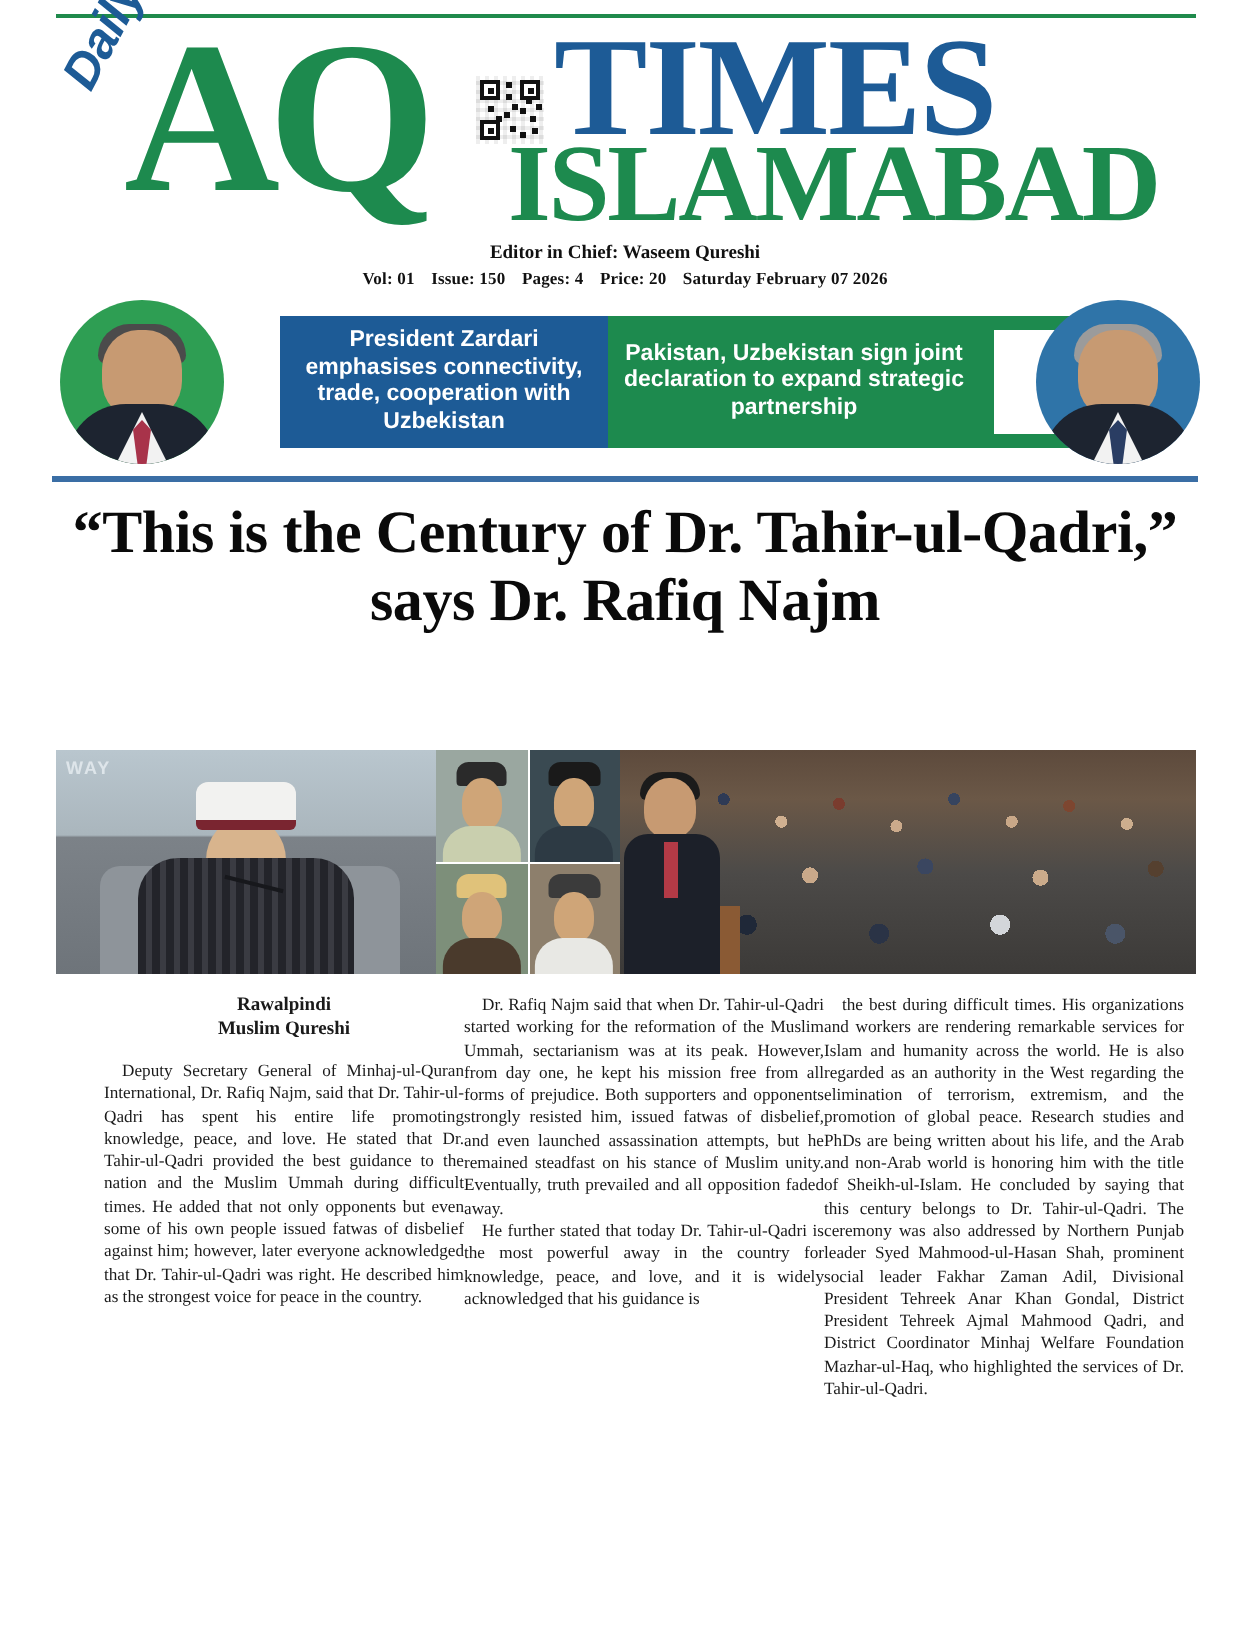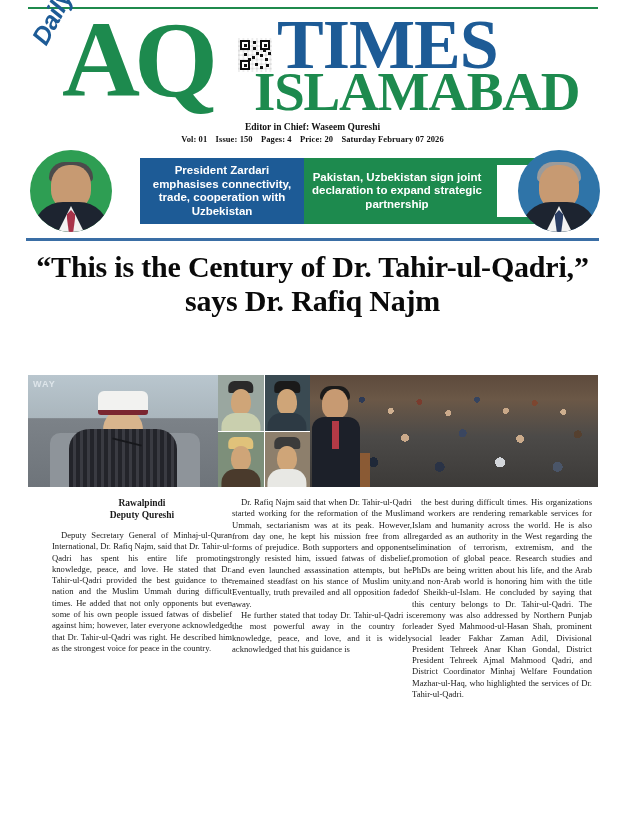--- a/index.html
+++ b/index.html
@@ -563,21 +563,21 @@
         <span class="s-body"></span>
         <span class="s-tie"></span>
       </span>
     </div>
   </div>
 
   <div class="columns">
     <div class="col">
       <div class="byline">
         <div>Rawalpindi</div>
-        <div>Deputy Qureshi</div>
+        <div>Muslim Qureshi</div>
       </div>
       <p class="first">Deputy Secretary General of Minhaj-ul-Quran International, Dr. Rafiq Najm, said that Dr. Tahir-ul-Qadri has spent his entire life promoting knowledge, peace, and love. He stated that Dr. Tahir-ul-Qadri provided the best guidance to the nation and the Muslim Ummah during difficult times. He added that not only opponents but even some of his own people issued fatwas of disbelief against him; however, later everyone acknowledged that Dr. Tahir-ul-Qadri was right. He described him as the strongest voice for peace in the country.</p>
     </div>
 
     <div class="col">
       <p>Dr. Rafiq Najm said that when Dr. Tahir-ul-Qadri started working for the reformation of the Muslim Ummah, sectarianism was at its peak. However, from day one, he kept his mission free from all forms of prejudice. Both supporters and opponents strongly resisted him, issued fatwas of disbelief, and even launched assassination attempts, but he remained steadfast on his stance of Muslim unity. Eventually, truth prevailed and all opposition faded away.</p>
       <p>He further stated that today Dr. Tahir-ul-Qadri is the most powerful away in the country for knowledge, peace, and love, and it is widely acknowledged that his guidance is</p>
     </div>
 
     <div class="col">

